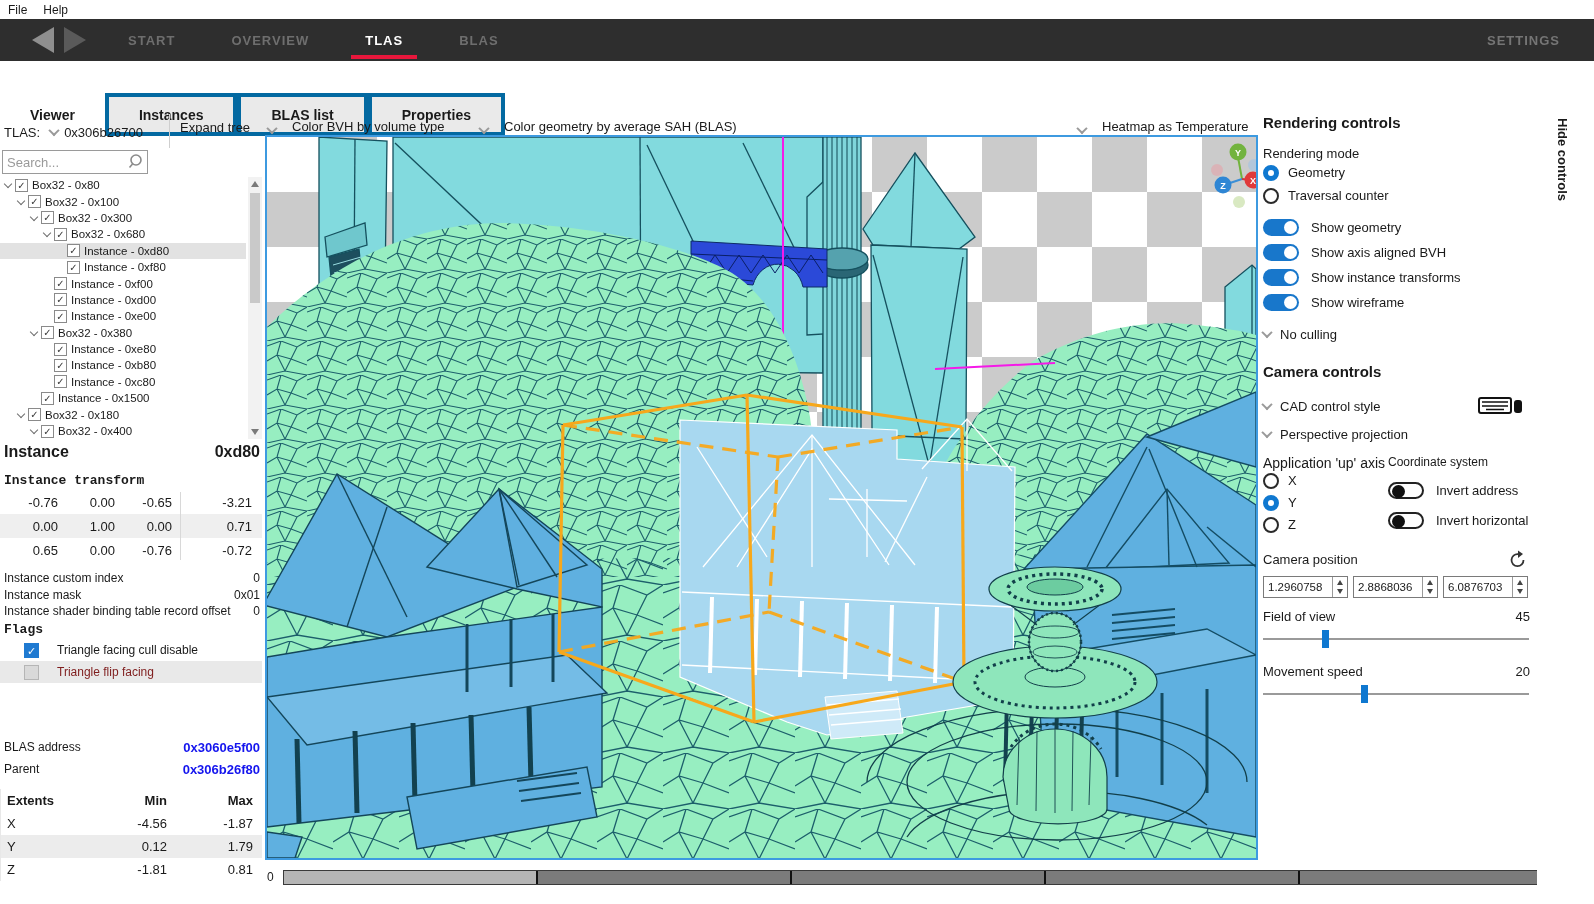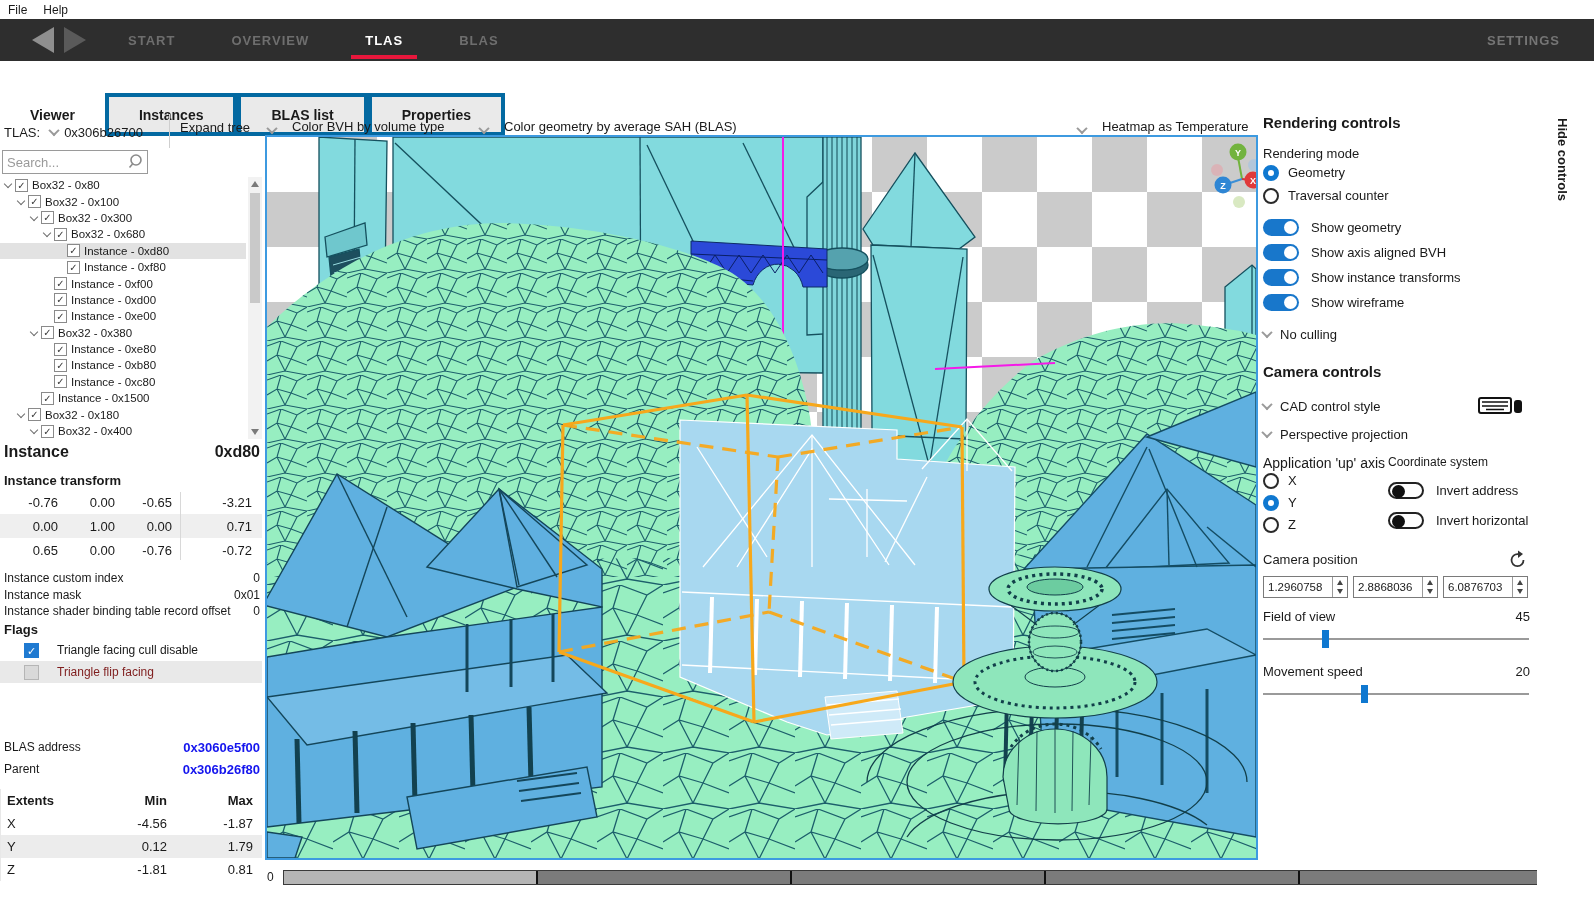--- a/index.html
+++ b/index.html
@@ -42,21 +42,21 @@
   .texp { width:10px; height:10px; display:inline-block; position:relative; flex:0 0 10px; margin-right:2px; }
   .texp.exp::before { content:""; position:absolute; left:2px; top:1px; width:5px; height:5px; border-right:1.5px solid #6e6e6e; border-bottom:1.5px solid #6e6e6e; transform:rotate(45deg); }
   .tcb { width:13px; height:13px; border:1px solid #8a8a8a; background:#fff; font-size:10px; line-height:11px; text-align:center; color:#3a3a3a; flex:0 0 13px; margin-right:4px; }
   .vscroll { position:absolute; top:177px; left:248px; width:14px; height:262px; background:#f2f2f2; }
   .vscroll .thumb { position:absolute; top:16px; left:2px; width:10px; height:110px; background:#c9c9c9; }
   .sarr { position:absolute; left:3px; width:0; height:0; border-left:4px solid transparent; border-right:4px solid transparent; }
   .sarr.up { top:4px; border-bottom:6px solid #7a7a7a; }
   .sarr.dn { bottom:4px; border-top:6px solid #7a7a7a; }
 
   .inst-head { position:absolute; top:443px; left:4px; width:256px; display:flex; justify-content:space-between; font-size:16px; font-weight:bold; }
-  .sec-h { position:absolute; left:4px; font-size:13px; font-weight:bold; }
+  .sec-h { position:absolute; left:4px; font-size:13px; font-weight:bold;font-family:Liberation Mono, monospace; }
   .matrix { position:absolute; top:490px; left:0; width:262px; }
   .mrow { display:grid; grid-template-columns:62px 57px 57px 80px; height:24px; align-items:center; font-size:13px; }
   .mrow span { text-align:right; padding-right:4px; }
   .mrow:nth-child(2) { background:#efefef; }
   .mat-sep { position:absolute; left:180px; top:492px; width:1px; height:68px; background:#d8d8d8; }
   .props { position:absolute; top:570px; left:4px; width:256px; font-size:12px; }
   .prow { display:flex; justify-content:space-between; height:16.5px; align-items:center; }
   .flags { position:absolute; top:639px; left:0; width:262px; font-size:12px; }
   .frow { height:22px; display:flex; align-items:center; }
   .frow.alt { background:#e9e9e9; }

